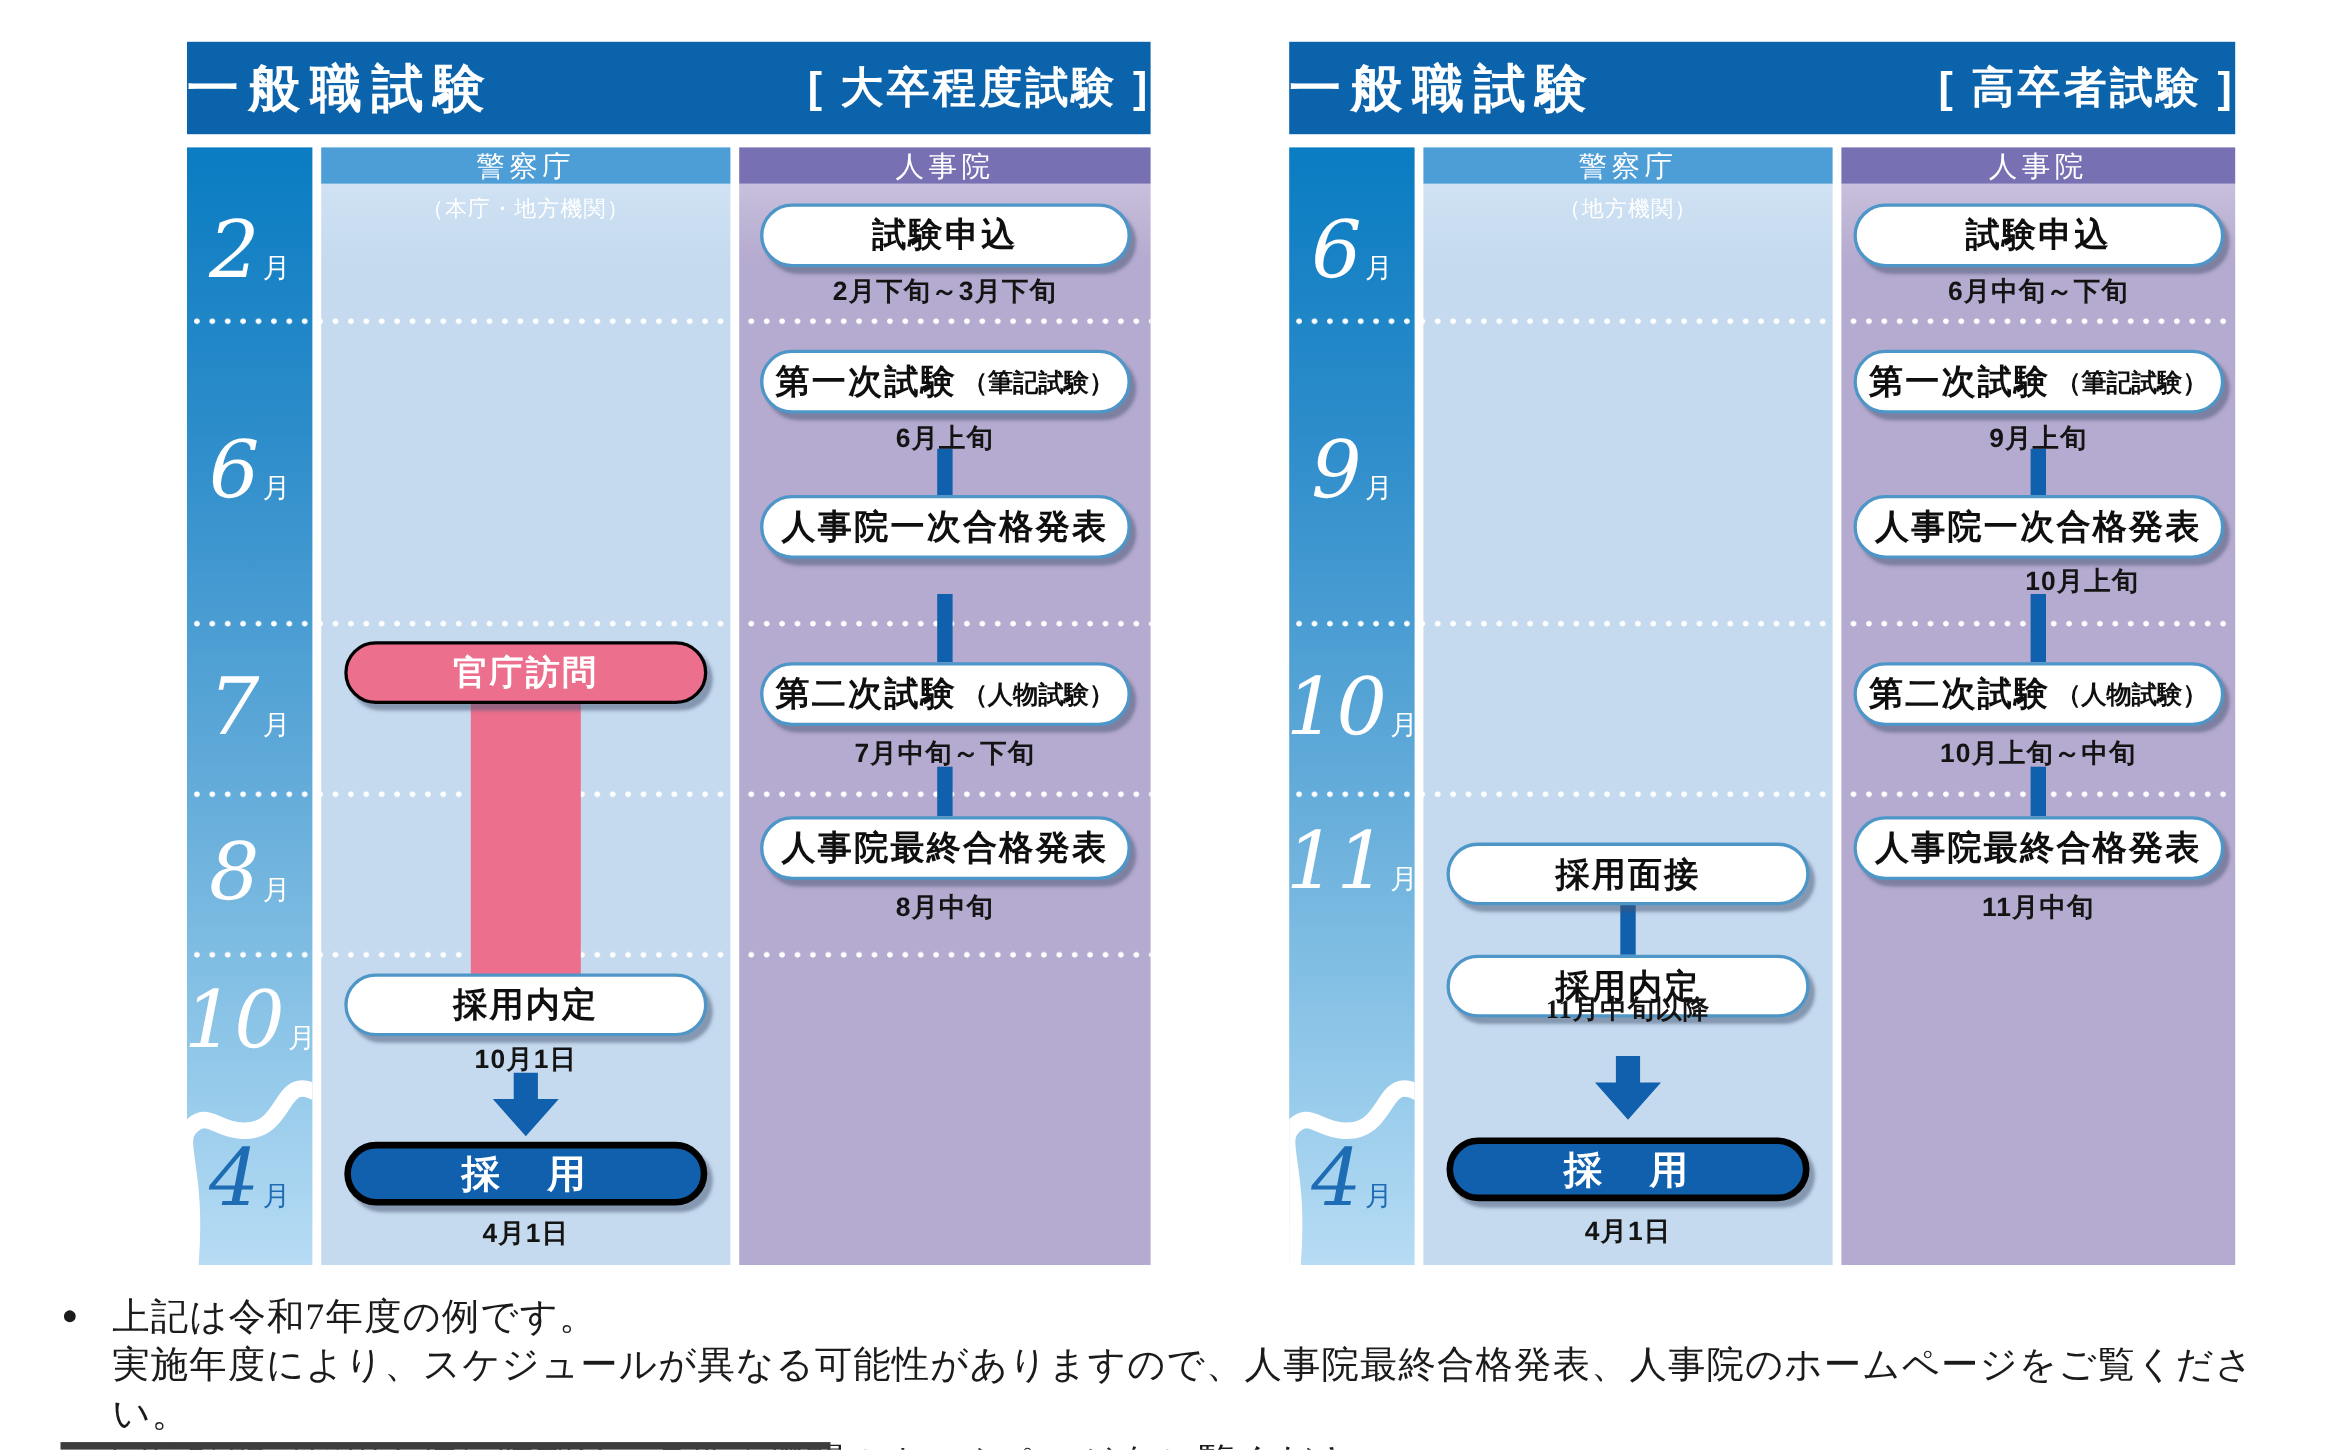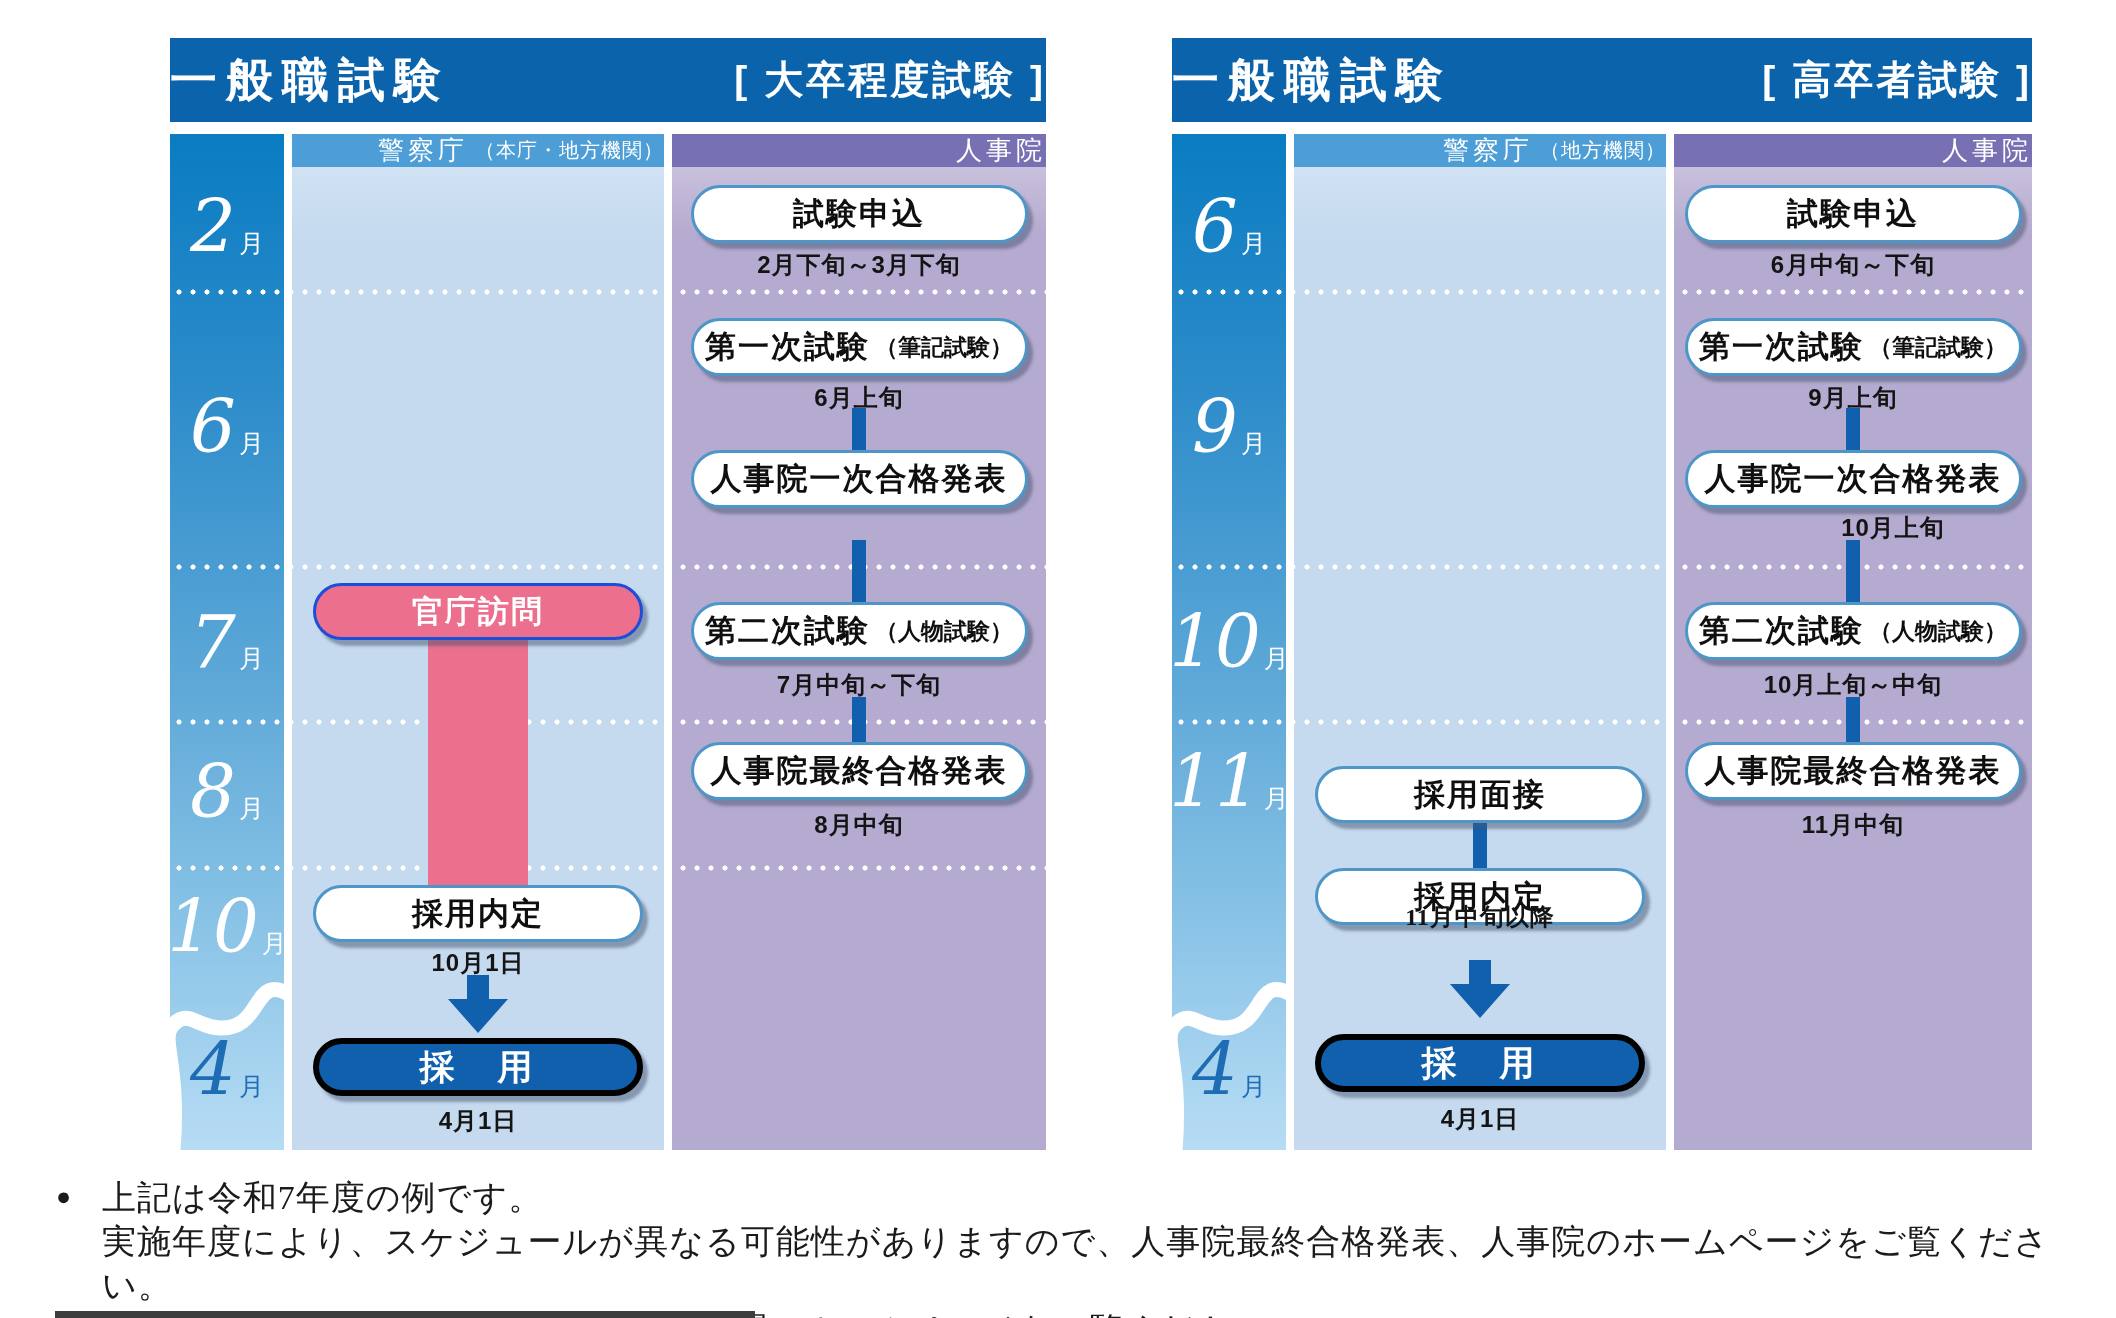--- a/index.html
+++ b/index.html
@@ -15,42 +15,42 @@
   }
   .title-main{font-size:47px;font-weight:bold;letter-spacing:9px;}
   .title-sub{font-size:39px;font-weight:bold;letter-spacing:3px;}
   .month-col{
     position:absolute;top:96px;height:1016px;left:0;overflow:hidden;
     background:linear-gradient(180deg,#0a7cc2 0%,#2c8cca 25%,#5fa9d8 55%,#8ec6e8 80%,#b7dcf4 100%);
   }
   .col{position:absolute;top:96px;height:1016px;}
   .col-header{
     position:absolute;top:0;left:0;width:100%;height:33px;display:flex;align-items:center;
-    justify-content:flex-end;color:#fff;gap:7px;z-index:2;
+    justify-content:flex-start;color:#fff;gap:7px;z-index:2;flex-direction:column;
   }
   .agency .col-header{background:var(--c-agency-h,#4d9ed6);}
   .npa .col-header{background:var(--c-npa-h,#7770b3);}
   .hmain{font-size:26px;letter-spacing:4px;}
   .hsub{font-size:20px;letter-spacing:1px;}
   .col-body{position:absolute;top:33px;left:0;width:100%;height:983px;}
   .agency .col-body{background:linear-gradient(180deg,#d0e2f4 0px,#c5daee 70px);}
   .npa .col-body{background:linear-gradient(180deg,#c8c0dc 0px,#b5aacf 70px);}
   .divider{
     position:absolute;left:0;width:100%;height:6px;z-index:2;
     background-image:radial-gradient(circle,#ffffff 2.2px,rgba(255,255,255,0) 2.9px);
     background-size:14px 6px;background-repeat:repeat-x;background-position:2px 0;
   }
   .band{position:absolute;background:var(--c-pink,#ec6f8e);z-index:3;}
   .connector{position:absolute;width:14px;background:var(--c-flow,#1060ae);z-index:4;}
   .pill{
     position:absolute;box-sizing:border-box;display:flex;align-items:center;justify-content:center;
     gap:5px;border-radius:999px;z-index:5;box-shadow:5px 6px 3px rgba(70,85,115,0.5);
   }
   .pill.white{background:#ffffff;border:3px solid var(--c-pill-border,#4e96c8);color:#0f0f0f;}
-  .pill.pink{background:var(--c-pink,#ec6f8e);border:3px solid #1d4ed8;color:#ffffff;}
+  .pill.pink{background:var(--c-pink,#ec6f8e);border:3px solid #000000;color:#ffffff;}
   .pill.dark{background:var(--c-flow,#1060ae);border:6px solid #000000;color:#ffffff;}
   .pill .lbl{font-size:31px;font-weight:bold;letter-spacing:2px;white-space:nowrap;}
   .pill .lbl-sub{font-size:23px;font-weight:bold;white-space:nowrap;}
   .pill.dark .lbl{font-size:35px;letter-spacing:4px;}
   .evdate{
     position:absolute;z-index:5;text-align:center;font-size:24px;font-weight:600;
     color:#141414;letter-spacing:1px;white-space:nowrap;
   }
   .arrow{position:absolute;z-index:5;line-height:0;}
   .month{

